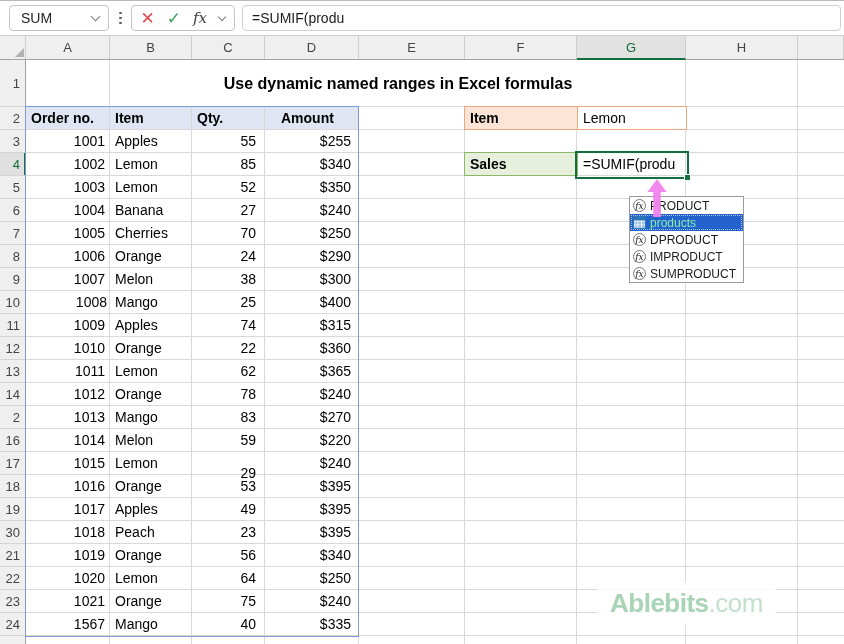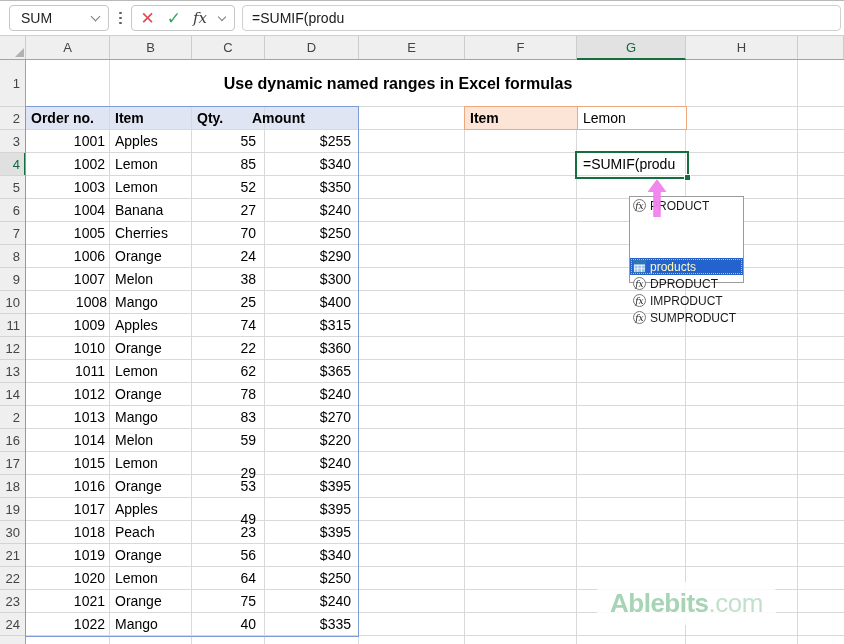--- a/index.html
+++ b/index.html
@@ -17,21 +17,21 @@
 .fbtns .chev { width:6px; height:6px; }
 .finput { flex:1; height:26px; border:1px solid #cfcfcf; border-radius:4px; margin:0 3px 0 7px; display:flex; align-items:center; padding-left:9px; font-size:14px; color:#1a1a1a; }
 #sheet { position:absolute; left:0; top:36px; width:844px; height:608px; background:#fff; overflow:hidden; }
 .cell { position:absolute; font-size:14px; color:#000; white-space:nowrap; overflow:hidden; display:flex; align-items:center; }
 .r { justify-content:flex-end; padding-right:6px; }
 .l { justify-content:flex-start; padding-left:5px; }
 .b { font-weight:bold; }
 .colhdr { position:absolute; font-size:13px; color:#444; display:flex; align-items:center; justify-content:center; border-right:1px solid #cdcdcd; }
 .rowhdr { position:absolute; font-size:13px; color:#444; display:flex; align-items:center; justify-content:flex-end; padding-right:5px; border-bottom:1px solid #d4d4d4; }
 .dd-item { height:17px; display:flex; align-items:center; padding-left:3px; gap:4px; font-size:12px; color:#1a1a1a; }
-.dd-item.sel { background:#2463ce; color:#fef9c3; outline:1px dotted #a8c4ea; outline-offset:-2px;margin-top:44px; }
+.dd-item.sel { background:#2463ce; color:#86efac; outline:1px dotted #a8c4ea; outline-offset:-2px; }
 .fxicon { width:13px; height:13px; min-width:13px; border:1px solid #767676; border-radius:50%; display:flex; align-items:center; justify-content:center; font-family:"DejaVu Serif",serif; font-style:italic; font-size:9px; color:#222; background:#fff; }
 </style>
 </head>
 <body>
 
 <div id="app">
   <div id="fbar">
     <div class="namebox">
       <span>SUM</span>
       <span class="chev"></span>
@@ -123,21 +123,21 @@
       <div class="rowhdr" style="position: absolute; left: 0px; top: 485px; width: 25px; height: 23px;">30</div>
       <div class="rowhdr" style="position: absolute; left: 0px; top: 508px; width: 25px; height: 23px;">21</div>
       <div class="rowhdr" style="position: absolute; left: 0px; top: 531px; width: 25px; height: 23px;">22</div>
       <div class="rowhdr" style="position: absolute; left: 0px; top: 554px; width: 25px; height: 23px;">23</div>
       <div class="rowhdr" style="position: absolute; left: 0px; top: 577px; width: 25px; height: 23px;">24</div>
       <div class="rowhdr" style="position: absolute; left: 0px; top: 600px; width: 25px; height: 23px;"></div>
       <div style="position: absolute; left: 25px; top: 70px; width: 334px; height: 531px; border: 1px solid rgb(125, 155, 214);"></div>
       <div class="cell l b" style="position: absolute; left: 26px; top: 71px; width: 83px; height: 22px;">Order no.</div>
       <div class="cell l b" style="position: absolute; left: 110px; top: 71px; width: 81px; height: 22px;">Item</div>
       <div class="cell l b" style="position: absolute; left: 192px; top: 71px; width: 72px; height: 22px;">Qty.</div>
-      <div class="cell l b" style="position: absolute; left: 247px; top: 71px; width: 93px; height: 22px;">Amount</div>
+      <div class="cell l b" style="position: absolute; left: 276px; top: 71px; width: 93px; height: 22px;">Amount</div>
       <div class="cell r" style="position: absolute; left: 26px; top: 94px; width: 83px; height: 22px; padding-right: 4px;">1001</div>
       <div class="cell l" style="position: absolute; left: 110px; top: 94px; width: 81px; height: 22px;">Apples</div>
       <div class="cell r" style="position: absolute; left: 192px; top: 94px; width: 72px; height: 22px; padding-right: 8px;">55</div>
       <div class="cell r" style="position: absolute; left: 265px; top: 94px; width: 93px; height: 22px; padding-right: 7px;">$255</div>
       <div class="cell r" style="position: absolute; left: 26px; top: 117px; width: 83px; height: 22px; padding-right: 4px;">1002</div>
       <div class="cell l" style="position: absolute; left: 110px; top: 117px; width: 81px; height: 22px;">Lemon</div>
       <div class="cell r" style="position: absolute; left: 192px; top: 117px; width: 72px; height: 22px; padding-right: 8px;">85</div>
       <div class="cell r" style="position: absolute; left: 265px; top: 117px; width: 93px; height: 22px; padding-right: 7px;">$340</div>
       <div class="cell r" style="position: absolute; left: 26px; top: 140px; width: 83px; height: 22px; padding-right: 4px;">1003</div>
       <div class="cell l" style="position: absolute; left: 110px; top: 140px; width: 81px; height: 22px;">Lemon</div>
@@ -190,44 +190,45 @@
       <div class="cell r" style="position: absolute; left: 26px; top: 416px; width: 83px; height: 22px; padding-right: 4px;">1015</div>
       <div class="cell l" style="position: absolute; left: 110px; top: 416px; width: 81px; height: 22px;">Lemon</div>
       <div class="cell r" style="position: absolute; left: 192px; top: 416px; width: 72px; height: 22px; padding-right: 8px; margin-top: 10px;">29</div>
       <div class="cell r" style="position: absolute; left: 265px; top: 416px; width: 93px; height: 22px; padding-right: 7px;">$240</div>
       <div class="cell r" style="position: absolute; left: 26px; top: 439px; width: 83px; height: 22px; padding-right: 4px;">1016</div>
       <div class="cell l" style="position: absolute; left: 110px; top: 439px; width: 81px; height: 22px;">Orange</div>
       <div class="cell r" style="position: absolute; left: 192px; top: 439px; width: 72px; height: 22px; padding-right: 8px;">53</div>
       <div class="cell r" style="position: absolute; left: 265px; top: 439px; width: 93px; height: 22px; padding-right: 7px;">$395</div>
       <div class="cell r" style="position: absolute; left: 26px; top: 462px; width: 83px; height: 22px; padding-right: 4px;">1017</div>
       <div class="cell l" style="position: absolute; left: 110px; top: 462px; width: 81px; height: 22px;">Apples</div>
-      <div class="cell r" style="position: absolute; left: 192px; top: 462px; width: 72px; height: 22px; padding-right: 8px; margin-top: 10px;">49</div>
+      <div class="cell r" style="position: absolute; left: 192px; top: 462px; width: 72px; height: 22px; padding-right: 8px;">49</div>
       <div class="cell r" style="position: absolute; left: 265px; top: 462px; width: 93px; height: 22px; padding-right: 7px;">$395</div>
       <div class="cell r" style="position: absolute; left: 26px; top: 485px; width: 83px; height: 22px; padding-right: 4px;">1018</div>
       <div class="cell l" style="position: absolute; left: 110px; top: 485px; width: 81px; height: 22px;">Peach</div>
       <div class="cell r" style="position: absolute; left: 192px; top: 485px; width: 72px; height: 22px; padding-right: 8px;">23</div>
       <div class="cell r" style="position: absolute; left: 265px; top: 485px; width: 93px; height: 22px; padding-right: 7px;">$395</div>
       <div class="cell r" style="position: absolute; left: 26px; top: 508px; width: 83px; height: 22px; padding-right: 4px;">1019</div>
       <div class="cell l" style="position: absolute; left: 110px; top: 508px; width: 81px; height: 22px;">Orange</div>
       <div class="cell r" style="position: absolute; left: 192px; top: 508px; width: 72px; height: 22px; padding-right: 8px;">56</div>
       <div class="cell r" style="position: absolute; left: 265px; top: 508px; width: 93px; height: 22px; padding-right: 7px;">$340</div>
       <div class="cell r" style="position: absolute; left: 26px; top: 531px; width: 83px; height: 22px; padding-right: 4px;">1020</div>
       <div class="cell l" style="position: absolute; left: 110px; top: 531px; width: 81px; height: 22px;">Lemon</div>
       <div class="cell r" style="position: absolute; left: 192px; top: 531px; width: 72px; height: 22px; padding-right: 8px;">64</div>
       <div class="cell r" style="position: absolute; left: 265px; top: 531px; width: 93px; height: 22px; padding-right: 7px;">$250</div>
       <div class="cell r" style="position: absolute; left: 26px; top: 554px; width: 83px; height: 22px; padding-right: 4px;">1021</div>
       <div class="cell l" style="position: absolute; left: 110px; top: 554px; width: 81px; height: 22px;">Orange</div>
       <div class="cell r" style="position: absolute; left: 192px; top: 554px; width: 72px; height: 22px; padding-right: 8px;">75</div>
       <div class="cell r" style="position: absolute; left: 265px; top: 554px; width: 93px; height: 22px; padding-right: 7px;">$240</div>
-      <div class="cell r" style="position: absolute; left: 26px; top: 577px; width: 83px; height: 22px; padding-right: 4px;">1022</div>
+      <div class="cell r" style="position: absolute; left: 26px; top: 577px; width: 83px; height: 22px; padding-right: 4px;">1567</div>
       <div class="cell l" style="position: absolute; left: 110px; top: 577px; width: 81px; height: 22px;">Mango</div>
       <div class="cell r" style="position: absolute; left: 192px; top: 577px; width: 72px; height: 22px; padding-right: 8px;">40</div>
       <div class="cell r" style="position: absolute; left: 265px; top: 577px; width: 93px; height: 22px; padding-right: 7px;">$335</div>
       <div class="cell l b" style="position: absolute; left: 464px; top: 70px; width: 114px; height: 24px; background: rgb(252, 228, 214); border: 1px solid rgb(237, 168, 124);">Item</div>
       <div class="cell l" style="position: absolute; left: 577px; top: 70px; width: 110px; height: 24px; background: rgb(255, 255, 255); border: 1px solid rgb(237, 168, 124);">Lemon</div>
+      <div class="cell l b" style="position: absolute; left: 464px; top: 116px; width: 114px; height: 24px; background: rgb(230, 240, 220); border: 1px solid rgb(140, 184, 106);">Sales</div>
       <div class="cell l" style="position: absolute; left: 578px; top: 117px; width: 107px; height: 22px; background: rgb(255, 255, 255);">=SUMIF(produ</div>
       <div style="position: absolute; left: 597px; top: 546px; display: flex; align-items: baseline; background: rgba(255, 255, 255, 0.87); border-radius: 10px; padding: 6px 13px; font-weight: bold; font-size: 26px; letter-spacing: -0.5px; color: rgb(167, 212, 181);">
         <span>Ablebits</span>
         <span style="font-weight: 400; color: rgb(195, 224, 205);">.com</span>
       </div>
       <div style="position: absolute; left: 575px; top: 115px; width: 114px; height: 28px; border: 2px solid rgb(19, 111, 61); pointer-events: none;"></div>
       <div style="position: absolute; left: 684px; top: 138px; width: 7px; height: 7px; background: rgb(19, 111, 61); border: 1px solid rgb(255, 255, 255);"></div>
       <div style="position: absolute; left: 629px; top: 160px; width: 115px; height: 87px; background: rgb(255, 255, 255); border: 1px solid rgb(155, 155, 155);">
         <div class="dd-item">
           <span class="fxicon">fx</span>

